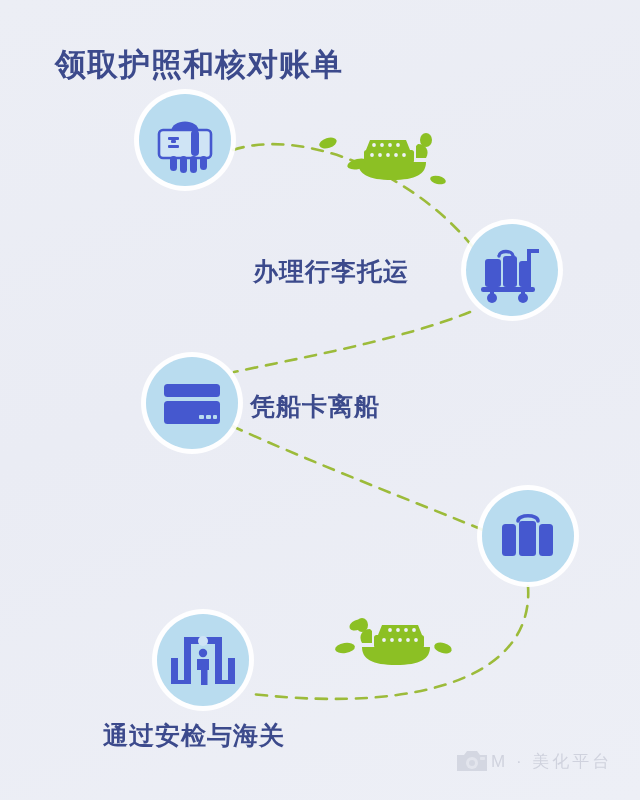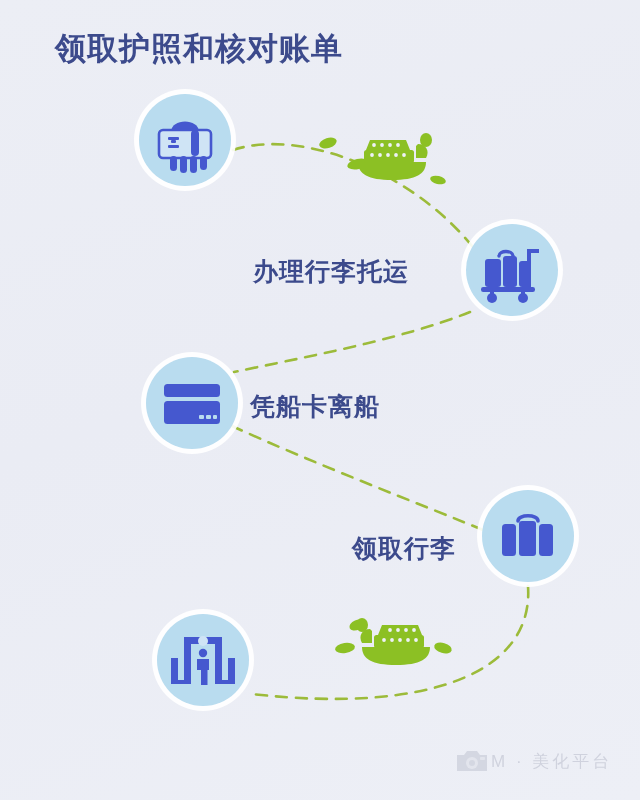--- a/index.html
+++ b/index.html
@@ -14,21 +14,21 @@
     height: 800px;
     overflow: hidden;
     background: linear-gradient(160deg, #eceef5 0%, #eaecf4 45%, #edeff6 100%);
     font-family: "Liberation Sans", "DejaVu Sans", sans-serif;
   }
 
   
   .title {
     position: absolute;
     left: 55px;
-    top: 28px;
+    top: 44px;
     font-size: 31px;
     letter-spacing: 1px;
     color: #3c4a8c;
     font-weight: 700;
     white-space: nowrap;
   }
 
   
   #paths {
     position: absolute;
@@ -211,22 +211,22 @@
       <circle cx="35" cy="28" r="4.2" fill="#4558cf"></circle>
       <path d="M29 34 L41 34 L41 45 L37 45 L37 60 L33 60 L33 45 L29 45 Z" fill="#4558cf"></path>
       <rect x="35.5" y="45" width="4" height="15" fill="#4558cf"></rect>
     </svg>
   </div>
 
   <div class="step-label" id="label-cart">办理行李托运</div>
 
   <div class="step-label" id="label-card">凭船卡离船</div>
 
-  <div class="step-label" id="label-suitcase">领取行李</div>
-
+
+  <div class="step-label" id="label-security">通过安检与海关</div>
 
   <svg class="ship" id="ship-top" width="88" height="58" viewBox="0 0 88 58">
     <g fill="#8cc024">
 
       <path d="M6 34 L74 34 C74 46, 64 52, 40 52 C16 52, 6 46, 6 34 Z"></path>
 
       <rect x="12" y="22" width="50" height="13" rx="2.5"></rect>
 
       <path d="M18 12 L54 12 L58 22 L14 22 Z"></path>
 

